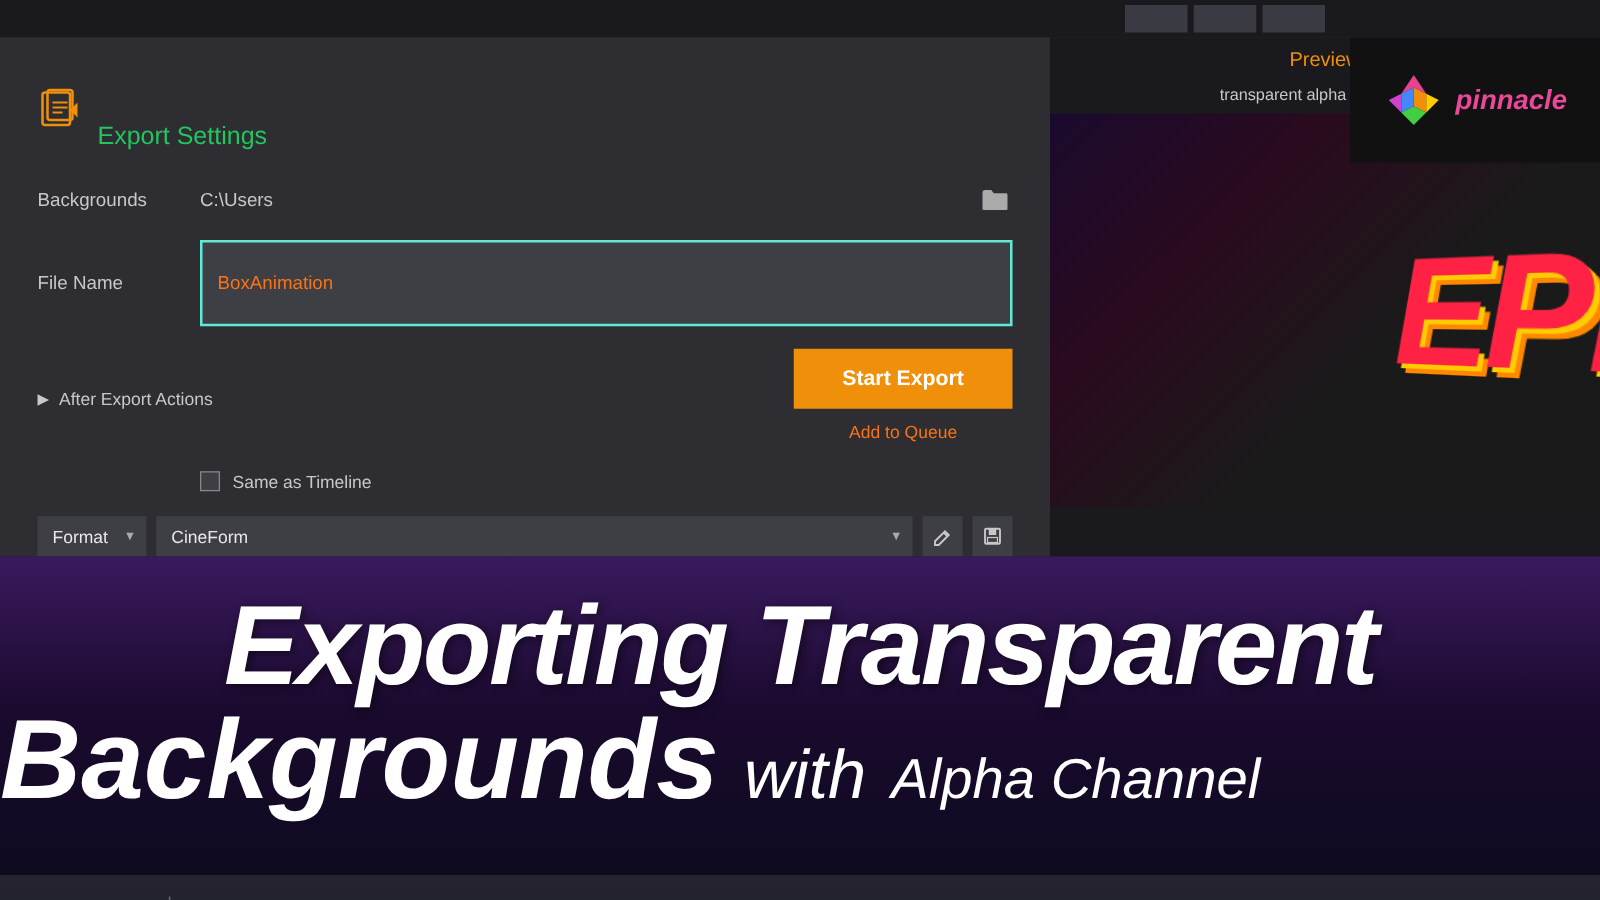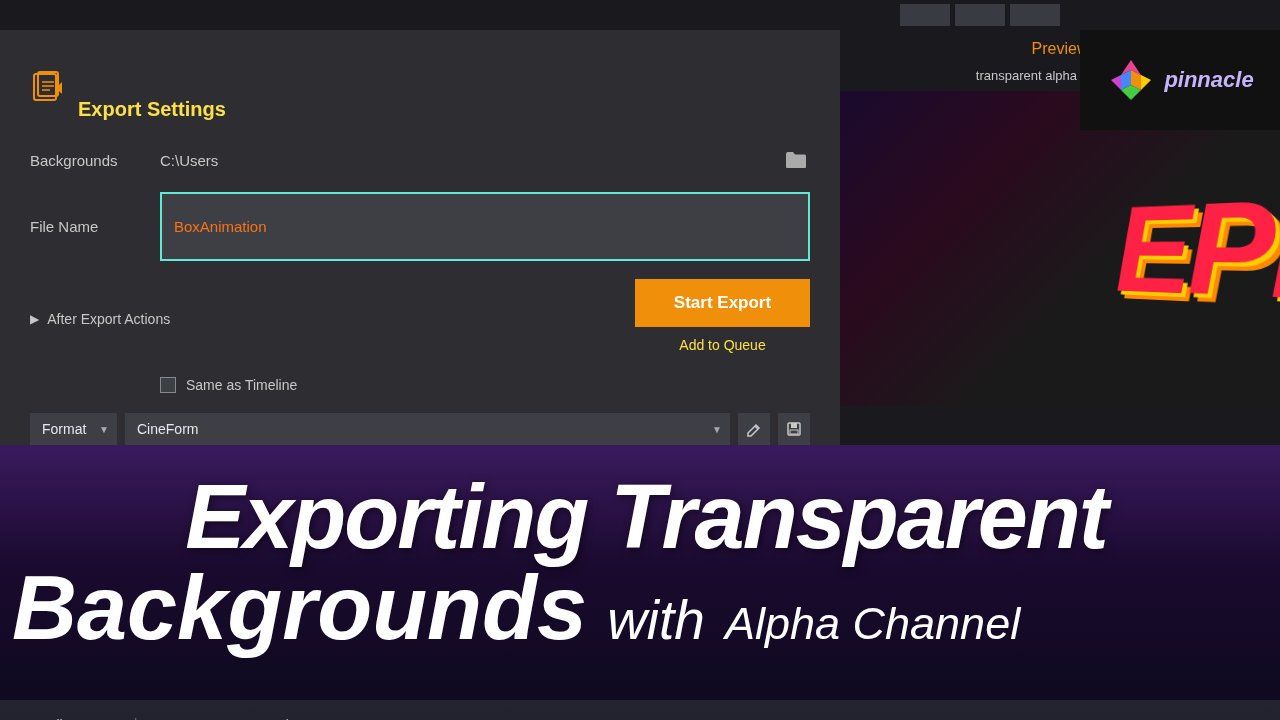--- a/index.html
+++ b/index.html
@@ -37,23 +37,23 @@
     .panel-icon {
       width: 36px;
       height: 36px;
       margin-right: 12px;
       display: flex;
       align-items: center;
       justify-content: center;
     }
 
     .panel-title {
-      color: #fde047;
+      color: #22c55e;
       font-size: 20px;
-      font-weight: bold;
+      font-weight: normal;
       margin-top: 48px;
     }
 
     
     .destination-row {
       display: flex;
       align-items: center;
       margin-bottom: 18px;
     }
 
@@ -134,21 +134,21 @@
       font-size: 17px;
       font-weight: bold;
       border: none;
       padding: 14px 24px;
       cursor: pointer;
       width: 175px;
     }
 
     .add-queue-btn {
       background: transparent;
-      color: #fde047;
+      color: #f97316;
       font-size: 14px;
       border: none;
       cursor: pointer;
       padding: 6px 10px;
       text-align: left;
     }
 
     
     .timeline-row {
       display: flex;
@@ -241,21 +241,21 @@
       gap: 8px;
       z-index: 10;
     }
 
     .pinnacle-icon {
       width: 50px;
       height: 50px;
     }
 
     .pinnacle-text {
-      color: #c4b5fd;
+      color: #ec4899;
       font-size: 22px;
       font-weight: bold;
       font-style: italic;
     }
 
     
     .preview-video {
       width: 100%;
       height: 315px;
       background: linear-gradient(135deg, #1a0a2e 0%, #2a0a1e 30%, #1a1a1a 60%);
@@ -290,21 +290,21 @@
       height: 100%;
       background: linear-gradient(180deg, #3a1a5e 0%, #1a0a2e 40%, #0a0a1a 100%);
       position: absolute;
       top: 0;
       left: 0;
     }
 
     .bottom-title {
       position: absolute;
       top: 30px;
-      left: 12px;
+      left: 0;
       right: 0;
       text-align: center;
       z-index: 2;
     }
 
     .main-title {
       font-size: 90px;
       font-weight: 900;
       color: #fff;
       font-style: italic;

